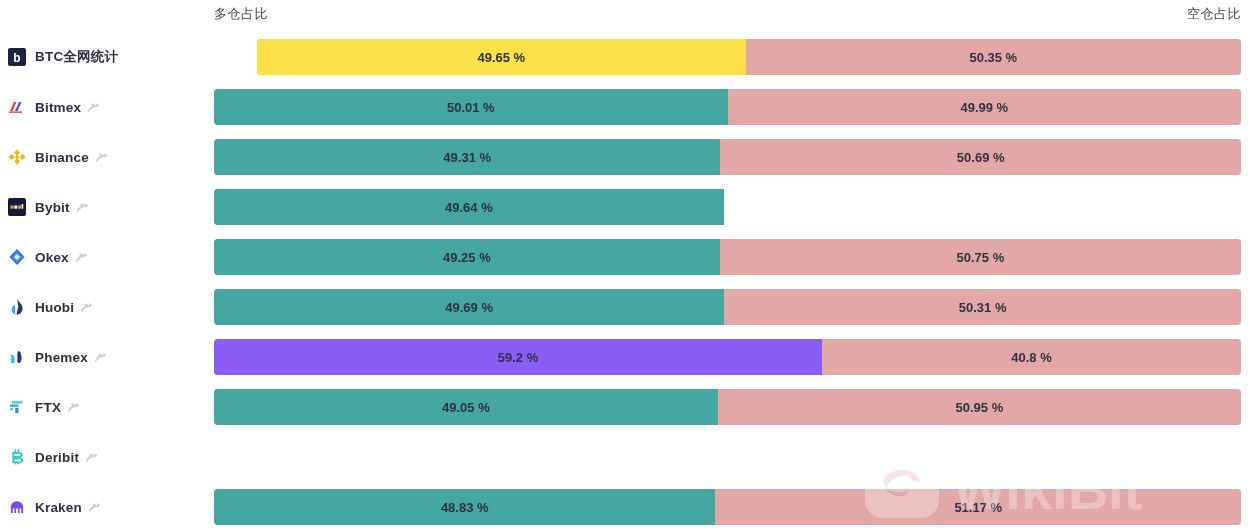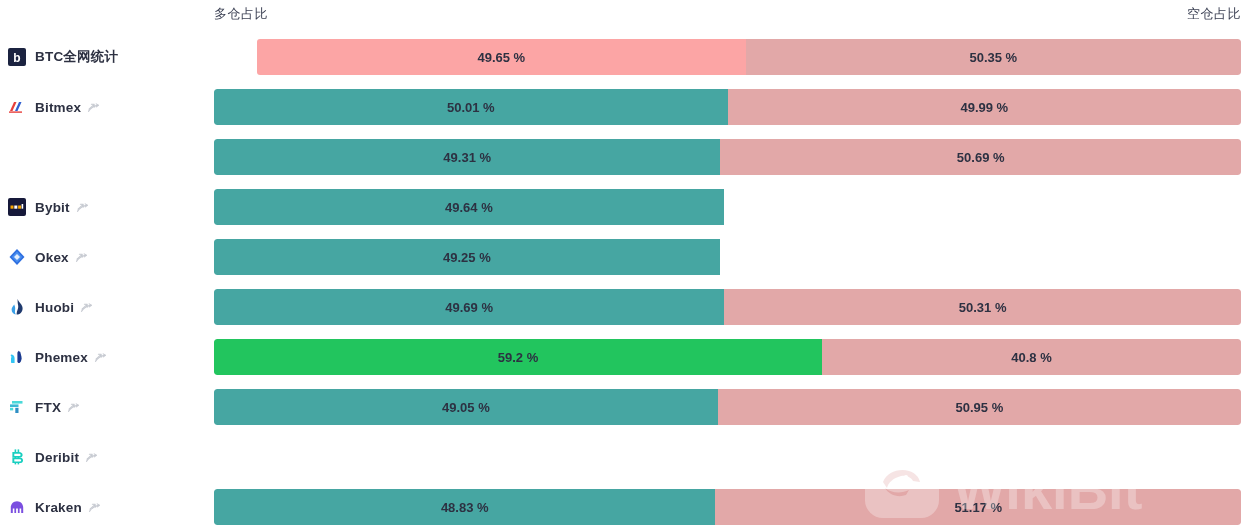--- a/index.html
+++ b/index.html
@@ -188,21 +188,21 @@
         <div class="label-cell">
           <span class="logo">
             <svg width="18" height="18" viewBox="0 0 18 18">
               <rect x="0" y="0" width="18" height="18" rx="2" fill="#1b2340"></rect>
               <text x="9" y="13.5" font-family="Liberation Sans, sans-serif" font-size="12" font-weight="bold" fill="#ffffff" text-anchor="middle">b</text>
             </svg>
           </span>
           <span class="ex-name">BTC全网统计</span>
         </div>
         <div class="bar-track">
-          <div class="seg seg-long" style="width: 49.65%; background: #fca5a5; margin-left: 43px;">
+          <div class="seg seg-long" style="width: 49.65%; background: #fde047; margin-left: 43px;">
             <span class="val">49.65 %</span>
           </div>
           <div class="seg seg-short" style="width: 50.35%; background: rgb(226, 168, 168);">
             <span class="val">50.35 %</span>
           </div>
         </div>
       </div>
       <div class="row">
         <div class="label-cell">
           <span class="logo">
@@ -224,20 +224,39 @@
         <div class="bar-track">
           <div class="seg seg-long" style="width: 50.01%; background: rgb(70, 166, 162);">
             <span class="val">50.01 %</span>
           </div>
           <div class="seg seg-short" style="width: 49.99%; background: rgb(226, 168, 168);">
             <span class="val">49.99 %</span>
           </div>
         </div>
       </div>
       <div class="row">
+        <div class="label-cell">
+          <span class="logo">
+            <svg width="18" height="18" viewBox="0 0 18 18">
+              <path d="M9 1.5 L12 4.5 L9 7.5 L6 4.5 Z" fill="#f0b90b"></path>
+              <path d="M3.5 6 L6.5 9 L3.5 12 L0.5 9 Z" fill="#f0b90b"></path>
+              <path d="M14.5 6 L17.5 9 L14.5 12 L11.5 9 Z" fill="#f0b90b"></path>
+              <path d="M9 10.5 L12 13.5 L9 16.5 L6 13.5 Z" fill="#f0b90b"></path>
+              <path d="M9 6.6 L11.4 9 L9 11.4 L6.6 9 Z" fill="#f0b90b"></path>
+            </svg>
+          </span>
+          <span class="ex-name">Binance</span>
+          <span class="link-icon">
+            <svg width="13" height="13" viewBox="0 0 13 13">
+              <path d="M2 8.2 L7.2 3.4 M7.2 3.4 L4.4 3.3 M7.2 3.4 L7.3 6.1" stroke="#9aa0ad" stroke-width="1.1" fill="none" stroke-linecap="round"></path>
+              <path d="M1.5 10.4 C3.2 7.6, 6 5.4, 9.4 4.6 L11.2 4.3" stroke="#9aa0ad" stroke-width="1.1" fill="none" stroke-linecap="round"></path>
+              <path d="M9.2 2.9 L11.4 4.3 L9.3 5.9" stroke="#9aa0ad" stroke-width="1.1" fill="none" stroke-linecap="round" stroke-linejoin="round"></path>
+            </svg>
+          </span>
+        </div>
         <div class="bar-track">
           <div class="seg seg-long" style="width: 49.31%; background: rgb(70, 166, 162);">
             <span class="val">49.31 %</span>
           </div>
           <div class="seg seg-short" style="width: 50.69%; background: rgb(226, 168, 168);">
             <span class="val">50.69 %</span>
           </div>
         </div>
       </div>
       <div class="row">
@@ -284,20 +303,23 @@
               <path d="M2 8.2 L7.2 3.4 M7.2 3.4 L4.4 3.3 M7.2 3.4 L7.3 6.1" stroke="#9aa0ad" stroke-width="1.1" fill="none" stroke-linecap="round"></path>
               <path d="M1.5 10.4 C3.2 7.6, 6 5.4, 9.4 4.6 L11.2 4.3" stroke="#9aa0ad" stroke-width="1.1" fill="none" stroke-linecap="round"></path>
               <path d="M9.2 2.9 L11.4 4.3 L9.3 5.9" stroke="#9aa0ad" stroke-width="1.1" fill="none" stroke-linecap="round" stroke-linejoin="round"></path>
             </svg>
           </span>
         </div>
         <div class="bar-track">
           <div class="seg seg-long" style="width: 49.25%; background: rgb(70, 166, 162);">
             <span class="val">49.25 %</span>
           </div>
+          <div class="seg seg-short" style="width: 50.75%; background: rgb(226, 168, 168);">
+            <span class="val">50.75 %</span>
+          </div>
         </div>
       </div>
       <div class="row">
         <div class="label-cell">
           <span class="logo">
             <svg width="18" height="18" viewBox="0 0 18 18">
               <path d="M9.6 1 C11.2 5.2, 14.6 6.6, 14.6 10.4 C14.6 14, 11.8 16.6, 8.6 16.6 C8.6 12.6, 11 10.6, 10 6.8 C9.6 4.8, 9.6 2.6, 9.6 1 Z" fill="#1f3a6e"></path>
               <path d="M6.2 6.4 C5 8.2, 3.6 9.4, 3.6 11.6 C3.6 14.4, 5.6 16.4, 7.8 16.6 C6.2 14.2, 7.4 12, 7.2 10 C7.1 8.6, 6.7 7.4, 6.2 6.4 Z" fill="#3aa0e8"></path>
             </svg>
           </span>
@@ -332,21 +354,21 @@
           <span class="ex-name">Phemex</span>
           <span class="link-icon">
             <svg width="13" height="13" viewBox="0 0 13 13">
               <path d="M2 8.2 L7.2 3.4 M7.2 3.4 L4.4 3.3 M7.2 3.4 L7.3 6.1" stroke="#9aa0ad" stroke-width="1.1" fill="none" stroke-linecap="round"></path>
               <path d="M1.5 10.4 C3.2 7.6, 6 5.4, 9.4 4.6 L11.2 4.3" stroke="#9aa0ad" stroke-width="1.1" fill="none" stroke-linecap="round"></path>
               <path d="M9.2 2.9 L11.4 4.3 L9.3 5.9" stroke="#9aa0ad" stroke-width="1.1" fill="none" stroke-linecap="round" stroke-linejoin="round"></path>
             </svg>
           </span>
         </div>
         <div class="bar-track">
-          <div class="seg seg-long" style="width: 59.2%; background: #22c55e;">
+          <div class="seg seg-long" style="width: 59.2%; background: #8b5cf6;">
             <span class="val">59.2 %</span>
           </div>
           <div class="seg seg-short" style="width: 40.8%; background: rgb(226, 168, 168);">
             <span class="val">40.8 %</span>
           </div>
         </div>
       </div>
       <div class="row">
         <div class="label-cell">
           <span class="logo">

